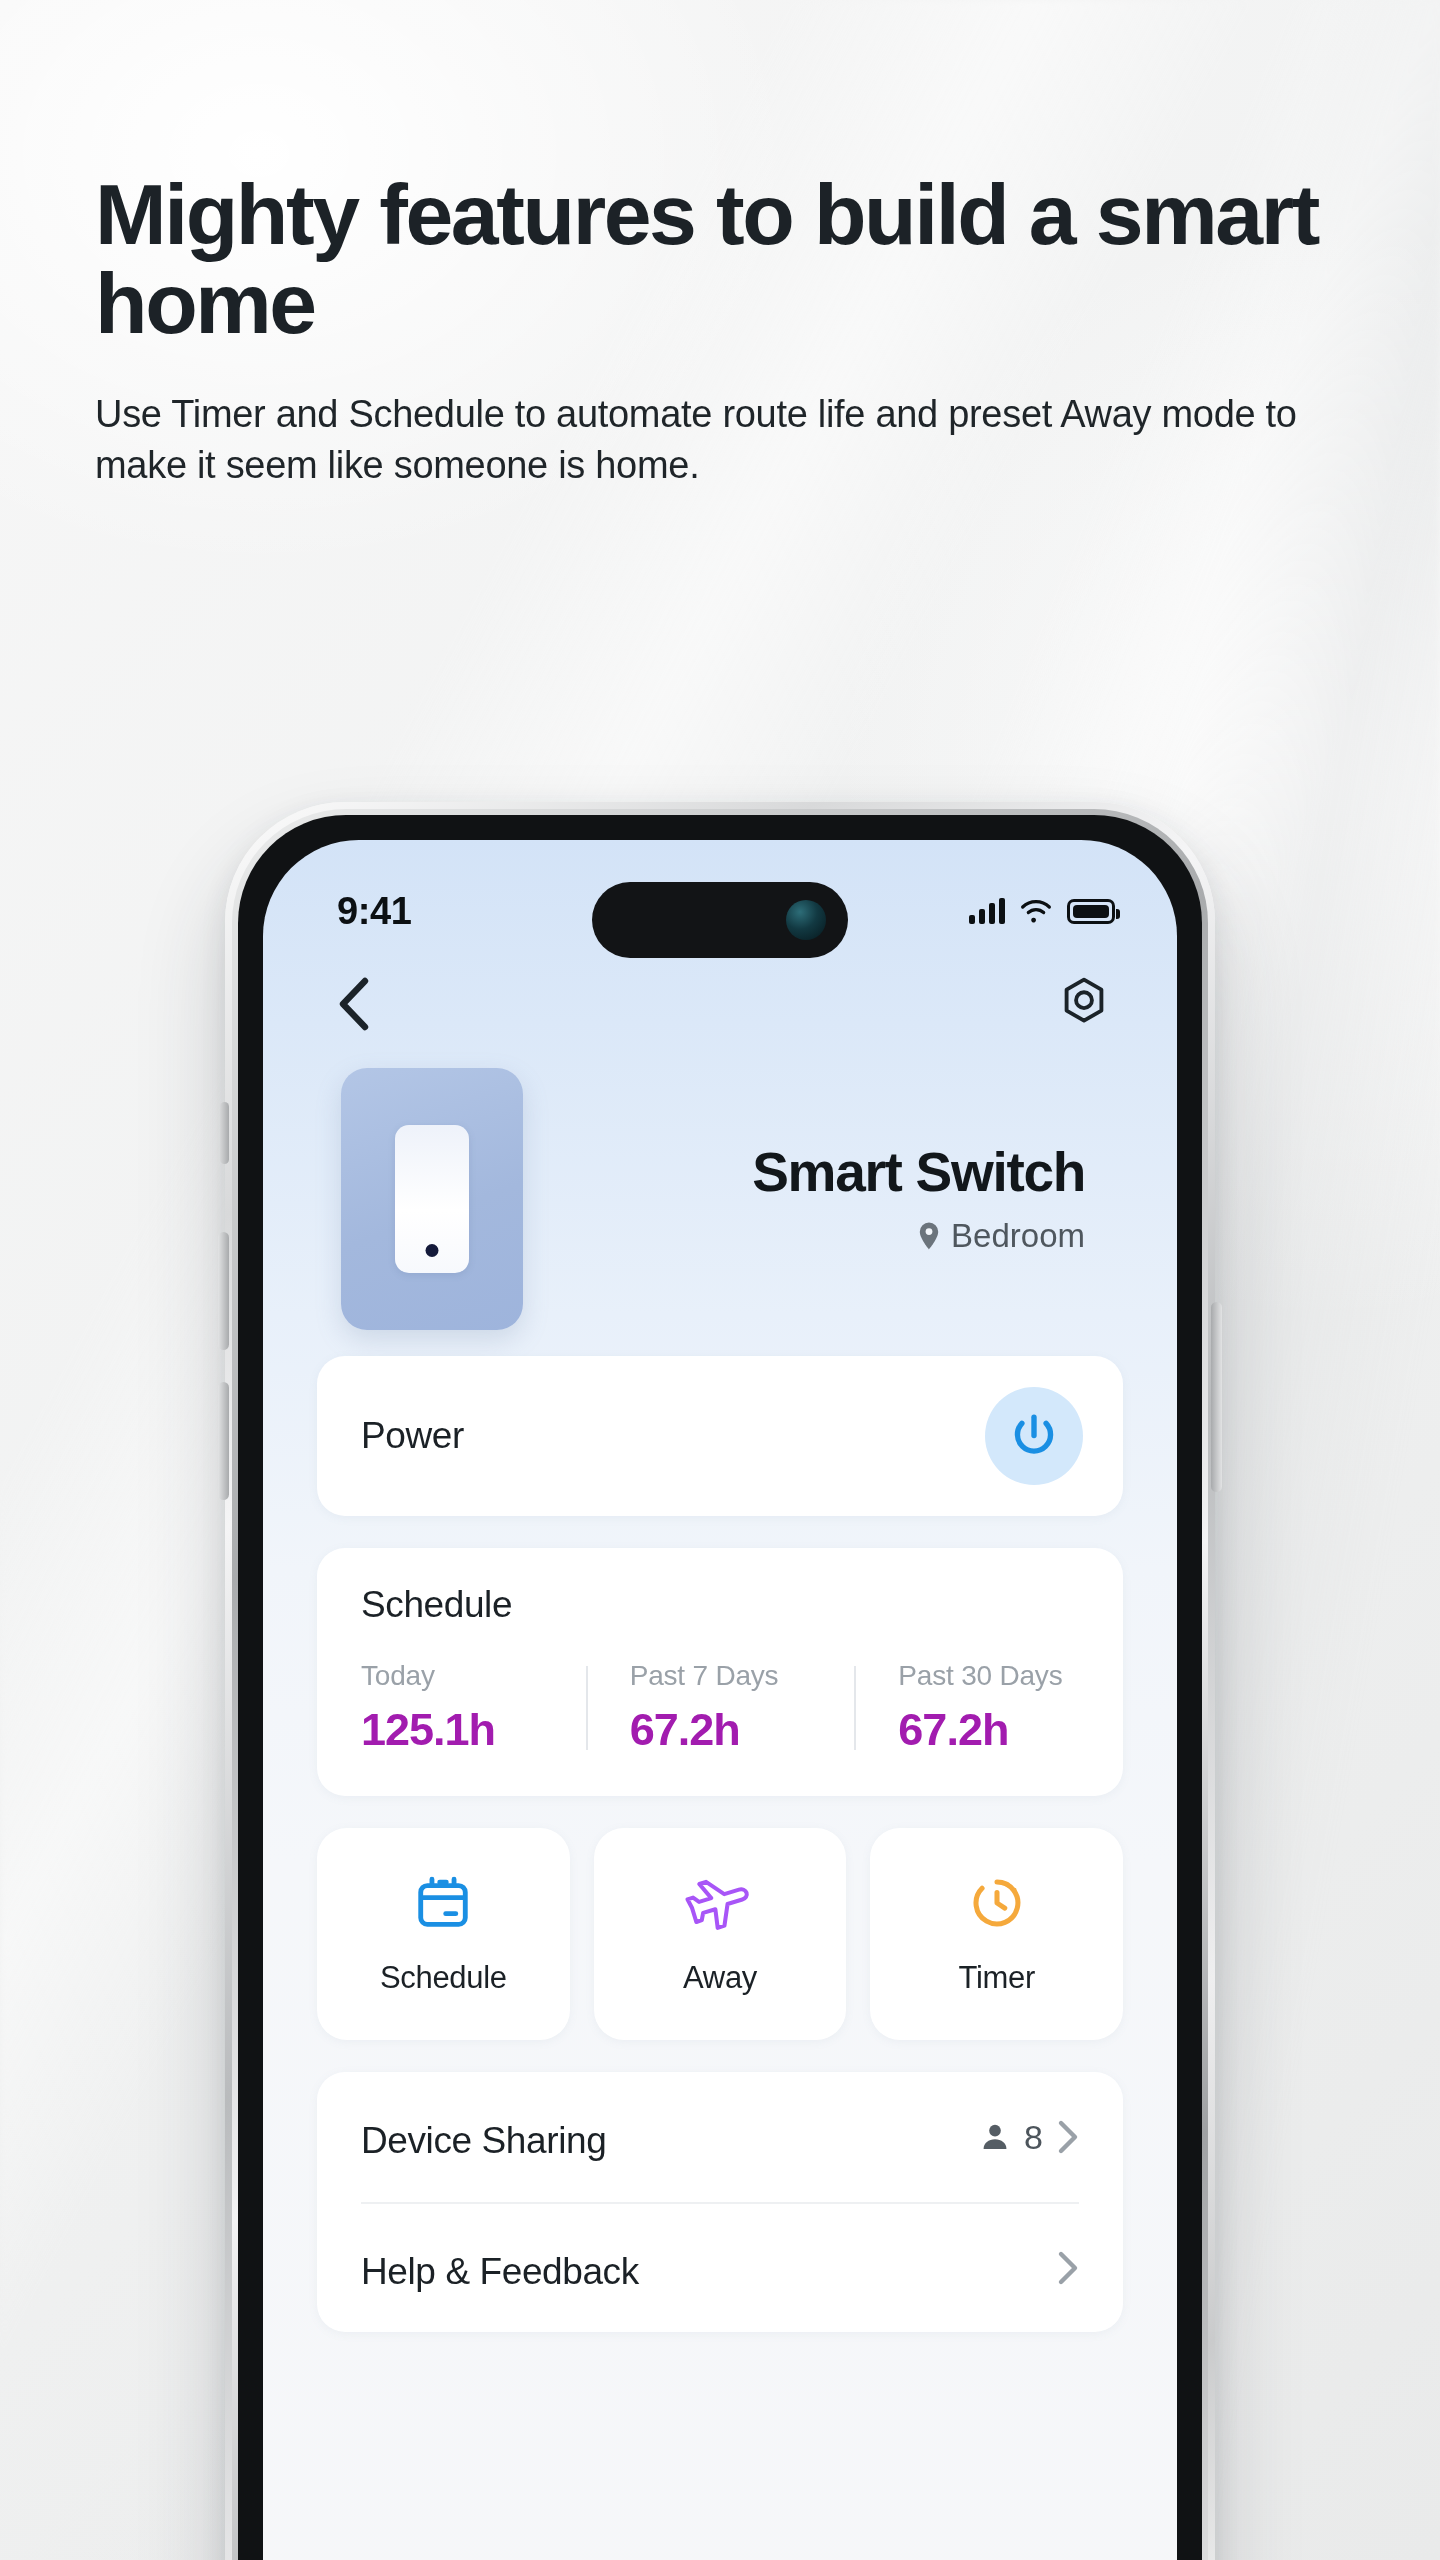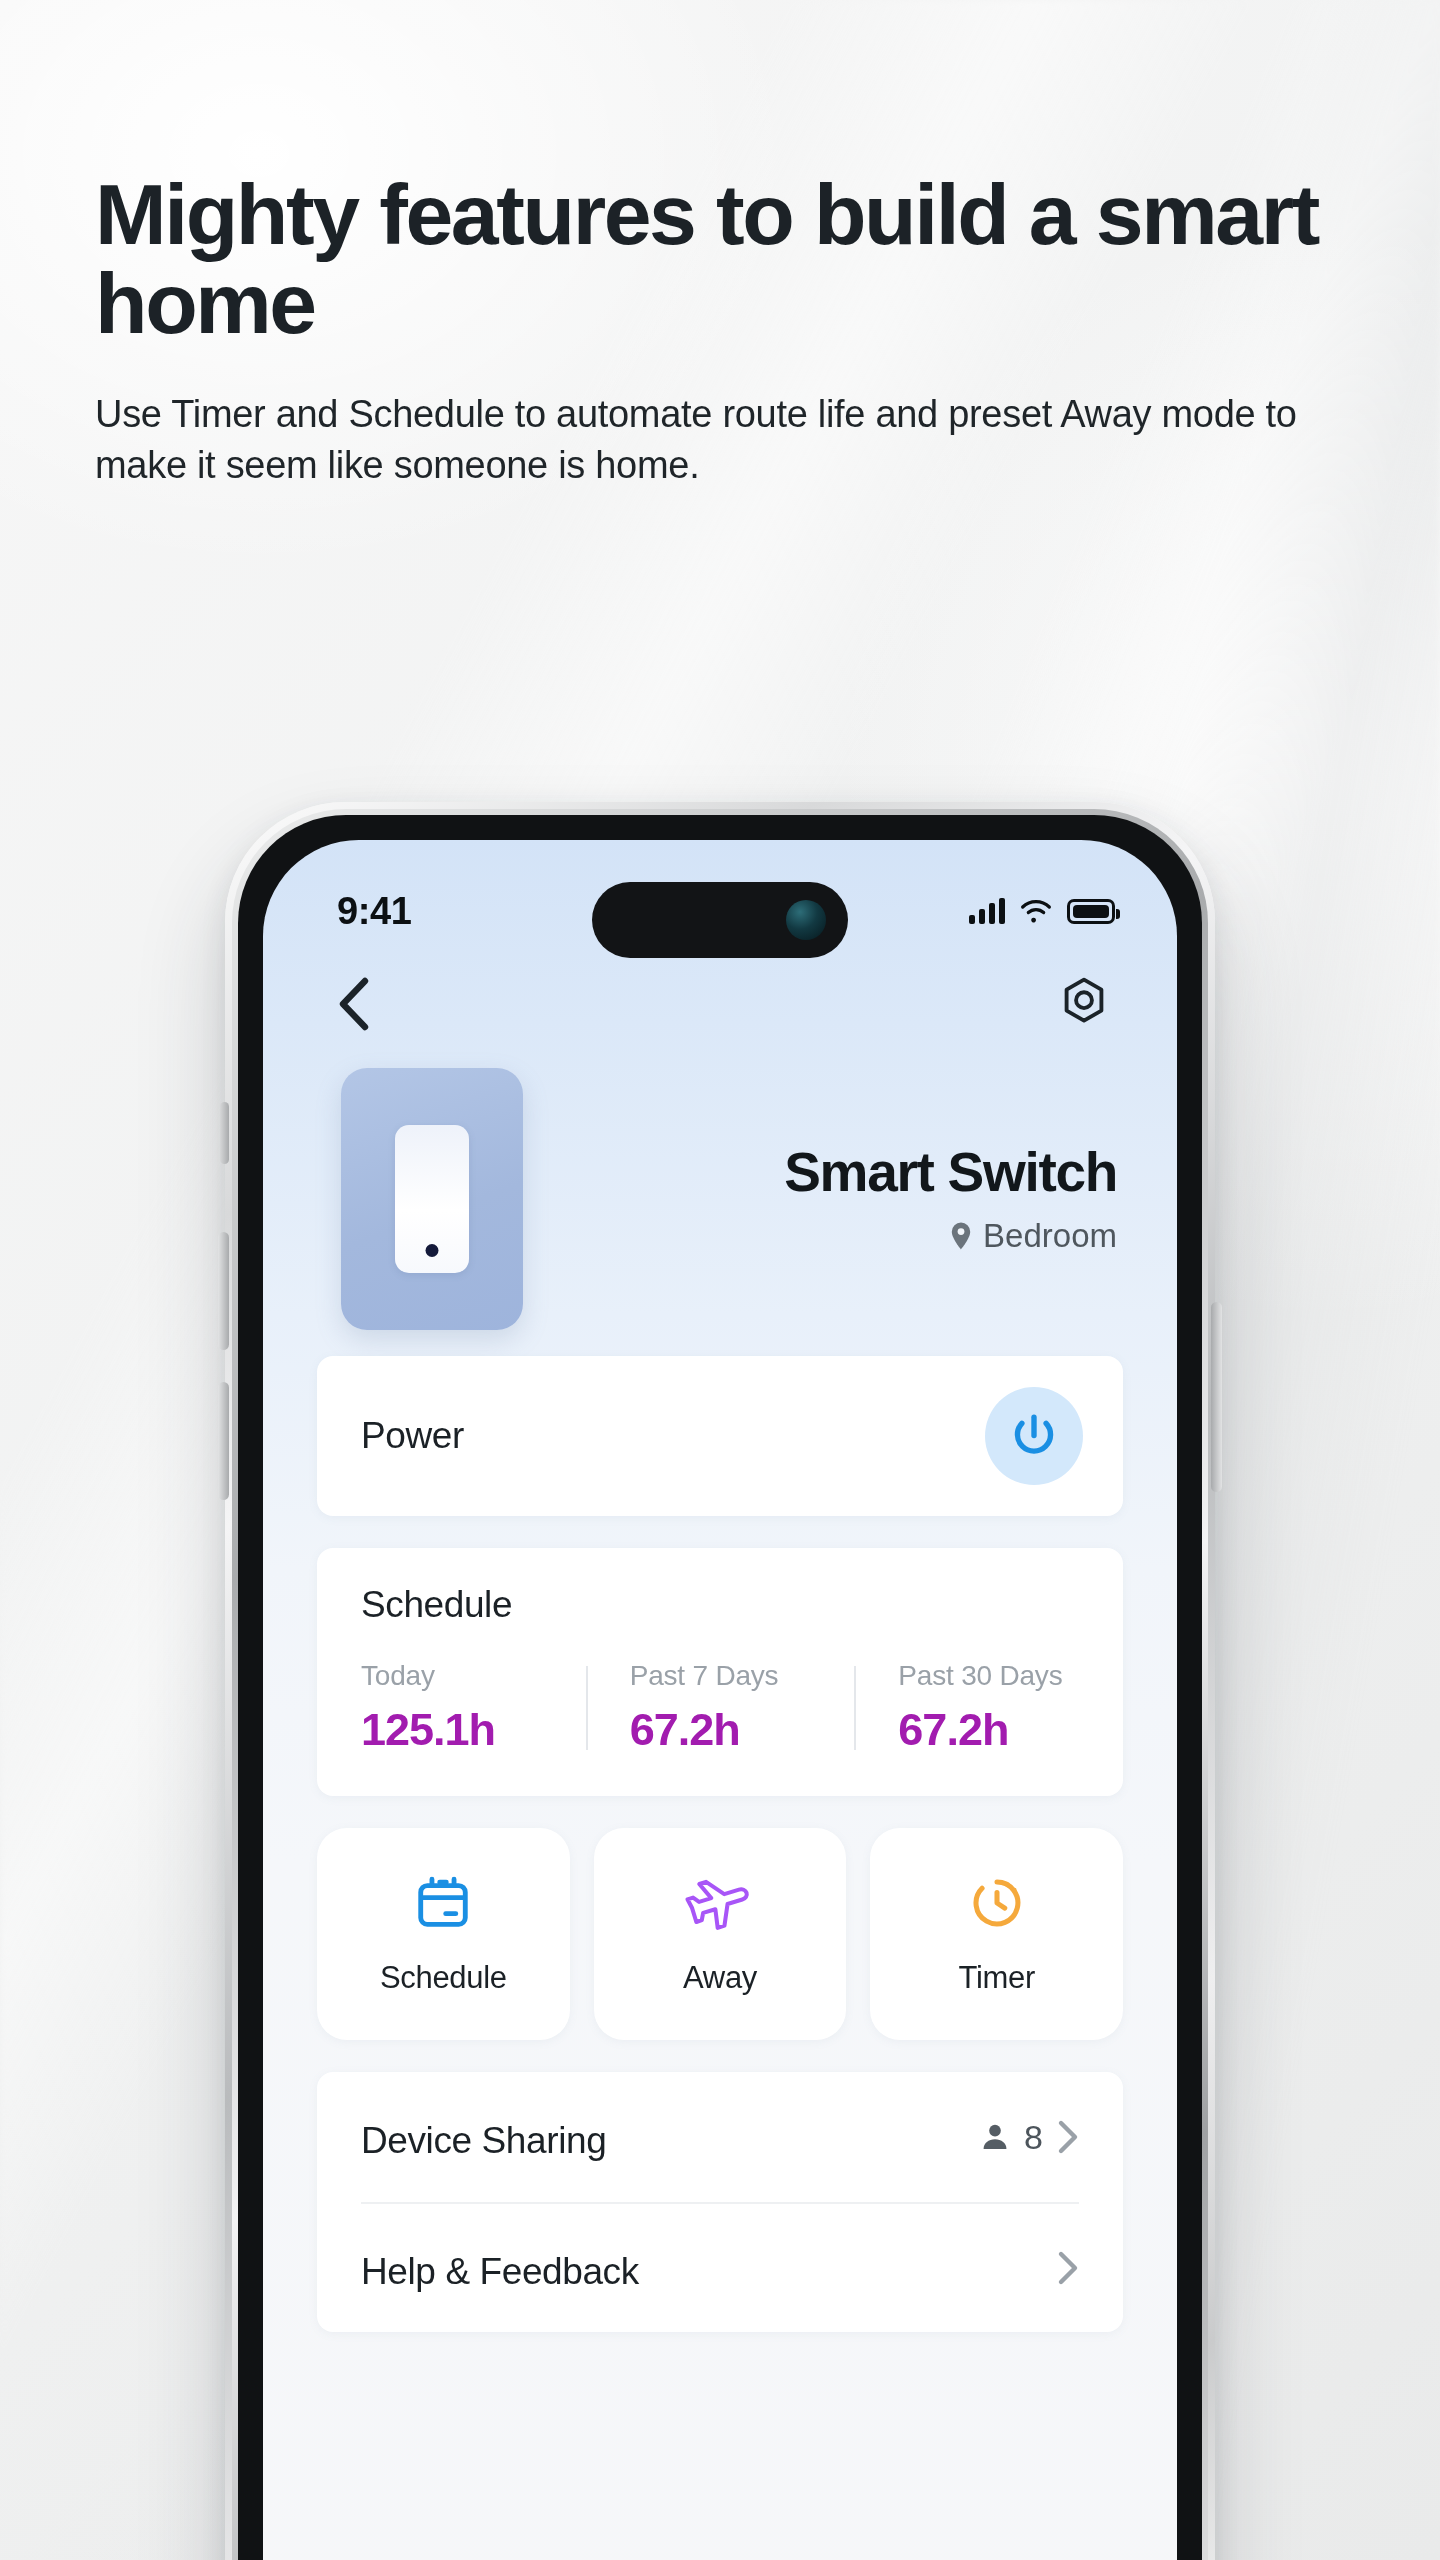--- a/index.html
+++ b/index.html
@@ -103,42 +103,42 @@
     background:radial-gradient(circle at 35% 30%, #2d6d78 0%, #123942 45%, #06171c 100%); }
 
   
   .appnav{ position:absolute; left:0; right:0; top:112px; height:104px;
     display:flex; align-items:center; justify-content:space-between; padding:0 62px; }
   .nav-back{ width:58px; height:58px; display:flex; align-items:center; justify-content:center; }
   .nav-gear{ width:62px; height:62px; display:flex; align-items:center; justify-content:center; }
 
   
   .devhero{ position:absolute; left:0; right:0; top:214px; height:290px;
-    display:flex; align-items:center; justify-content:space-between; padding:0 60px 0 78px; }
+    display:flex; align-items:center; justify-content:space-between; padding:0 92px 0 78px; }
   .dev-img{
     width:182px; height:262px; border-radius:26px;
     background:linear-gradient(160deg,#b3c6e6 0%, #a3b8dd 55%, #9eb4dc 100%);
     display:flex; align-items:center; justify-content:center;
     box-shadow:0 10px 26px rgba(110,130,170,.22);
   }
   .dev-rocker{
     width:74px; height:148px; border-radius:14px;
     background:linear-gradient(180deg,#eef2fa 0%, #ffffff 58%, #f7f9fd 100%);
     position:relative; box-shadow:0 2px 7px rgba(90,110,150,.18);
   }
   .dev-rocker::after{ content:""; position:absolute; left:50%; transform:translateX(-50%);
     bottom:16px; width:13px; height:13px; border-radius:50%; background:#141a3a; }
   .dev-meta{ text-align:right; }
   .dev-title{ font-size:55px; line-height:1.07; font-weight:700; color:#12171b; letter-spacing:-1.3px; }
   .dev-room{ margin-top:16px; display:flex; align-items:center; justify-content:flex-end; gap:10px;
     font-size:33px; color:#4f575e; font-weight:400; }
 
   
   .cards{ position:absolute; left:0; right:0; top:516px; padding:0 54px; }
-  .card{ background:#fff; border-radius:16px; box-shadow:0 2px 10px rgba(120,135,160,.08);gap:18px; }
+  .card{ background:#fff; border-radius:28px; box-shadow:0 2px 10px rgba(120,135,160,.08);gap:18px; }
 
   .card-power{ height:160px; display:flex; align-items:center; justify-content:space-between;
     padding:0 40px 0 44px; }
   .card-label{ font-size:37px; color:#1b2126; font-weight:400; letter-spacing:-.4px; }
   .power-btn{ width:98px; height:98px; border-radius:50%;
     background:#d3e8fb; display:flex; align-items:center; justify-content:center; }
 
   .card-runtime{ margin-top:32px; padding:36px 0 40px; }
   .runtime-title{ font-size:37px; color:#1b2126; padding:0 44px; letter-spacing:-.4px; }
   .runtime-row{ display:flex; margin-top:34px; }

